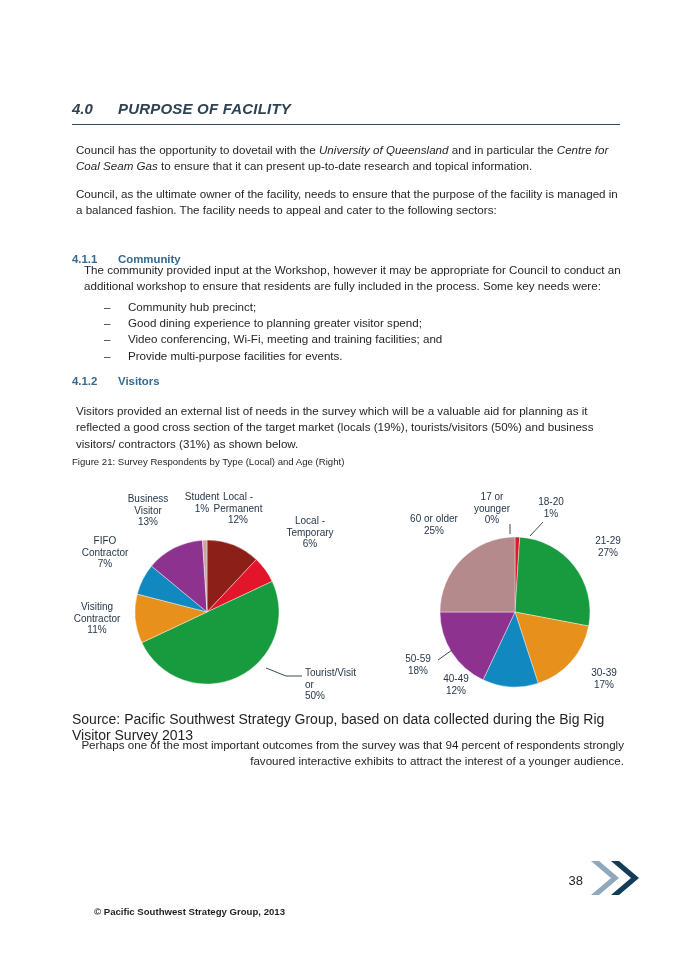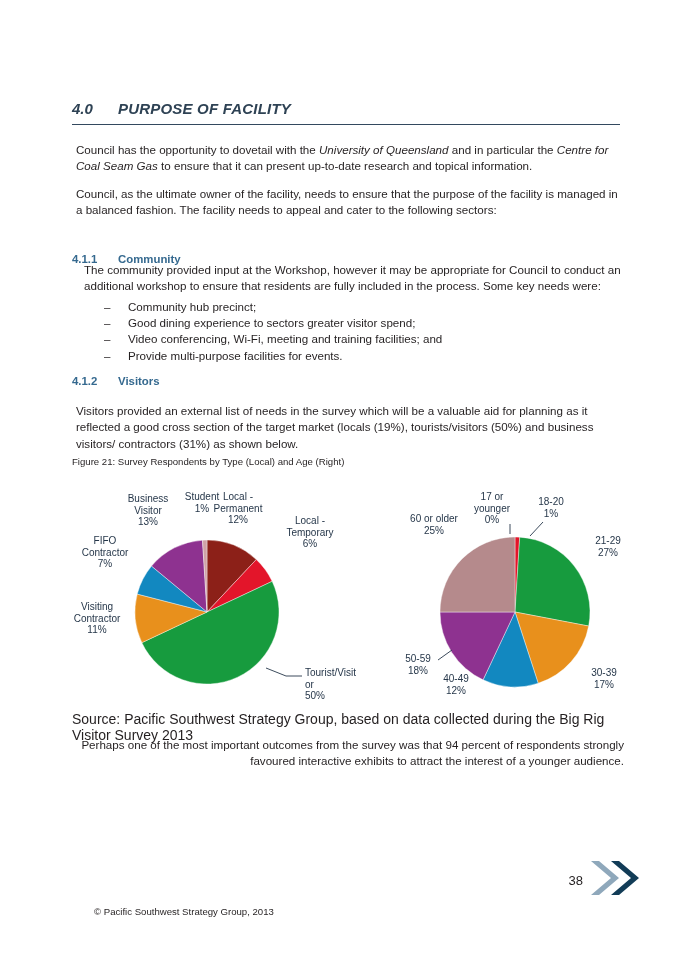--- a/index.html
+++ b/index.html
@@ -130,20 +130,21 @@
   .chevrons {
     position: absolute;
     right: 32px; top: 857px;
     width: 58px; height: 42px;
   }
   .copyright {
     position: absolute;
     left: 94px; top: 906px;
     font-size: 9.6px;
     color: #231f20;
+    font-weight: bold;
   }
 </style>
 </head>
 <body>
 
 <div class="doc-header">
 </div>
 
 <div class="sec-head">
   <span class="num">4.0</span><span class="ttl">PURPOSE OF FACILITY</span>
@@ -159,21 +160,21 @@
 
 <div class="para" style="top:262px;margin-left:8px;">The community provided input at the Workshop, however it may be appropriate for Council to conduct an additional workshop to ensure that residents are fully included in the process.  Some key needs were:</div>
 
 <div class="bullets" style="top:299px;">
   <div class="row">
       <span class="dash">–</span>
       <span>Community hub precinct;</span>
     </div>
   <div class="row">
       <span class="dash">–</span>
-      <span>Good dining experience to sectors greater visitor spend;</span>
+      <span>Good dining experience to planning greater visitor spend;</span>
     </div>
   <div class="row">
       <span class="dash">–</span>
       <span>Video conferencing, Wi-Fi, meeting and training facilities; and</span>
     </div>
   <div class="row">
       <span class="dash">–</span>
       <span>Provide multi-purpose facilities for events.</span>
     </div>
 </div>

